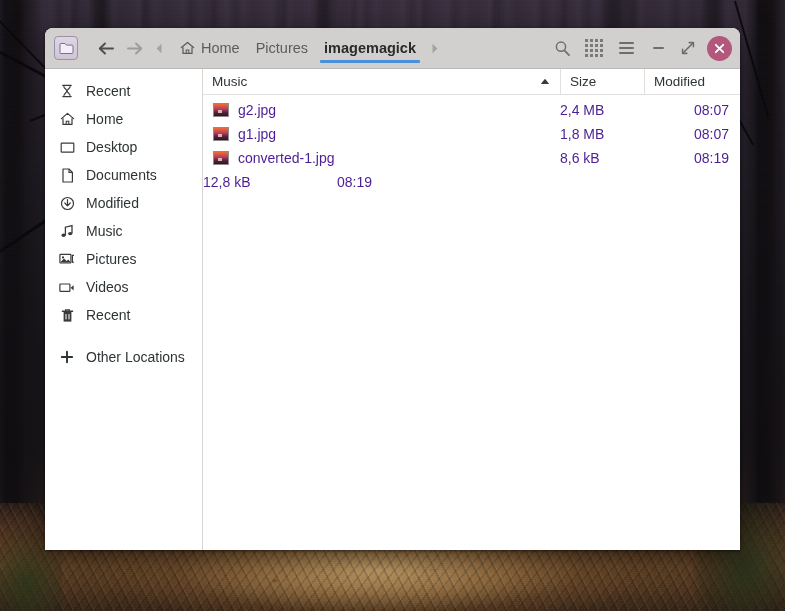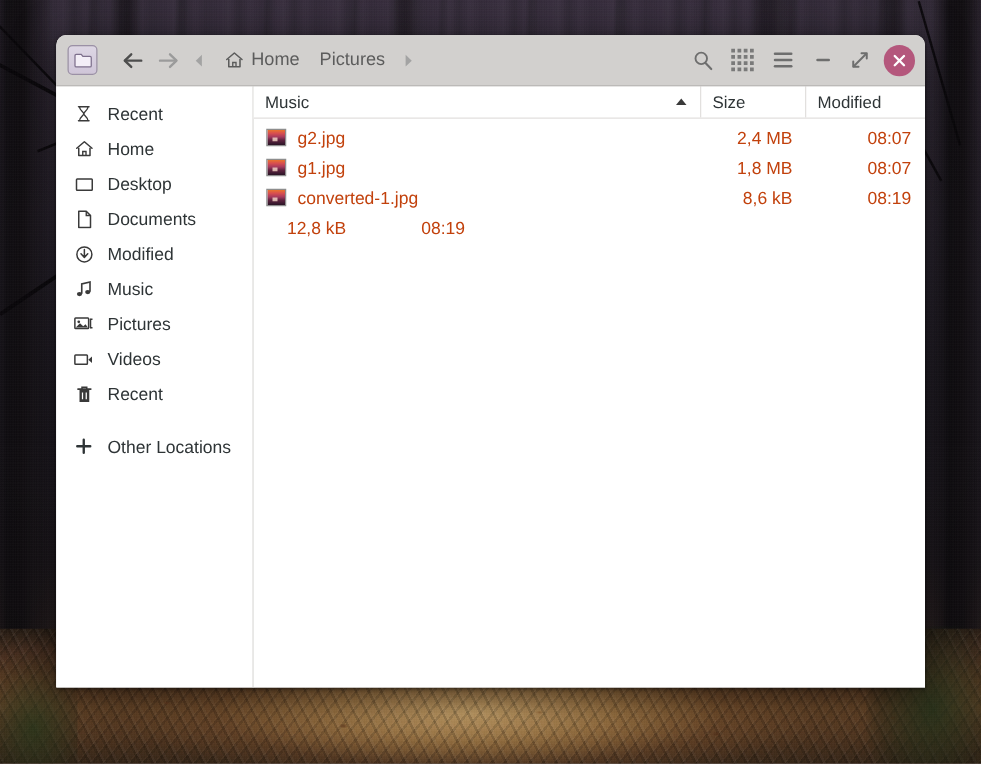--- a/index.html
+++ b/index.html
@@ -314,31 +314,30 @@
     padding-left: 9px;
     border-left: 1px solid #e2e0de;
   }
 
   .file-rows { flex: 1; padding-top: 3px; overflow: hidden; }
   .file-row {
     display: flex;
     align-items: center;
     height: 24px;
     font-size: 14px;
-    color: #c2410c;
+    color: #4c1d95;
   }
   .fr-name {
     flex: 1;
     display: flex; align-items: center; gap: 9px;
     padding-left: 10px;
     min-width: 0;
   }
   .fr-size {
     width: 84px; flex: 0 0 84px;
-    text-align: right;
     padding-right: 10px;
   }
   .fr-mod {
     width: 96px; flex: 0 0 96px;
     text-align: right;
     padding-right: 11px;
   }
   .thumb {
     width: 16px; height: 14px;
     flex: 0 0 16px;
@@ -430,20 +429,23 @@
                 <path d="M6.2 12.4 V9 H8.8 V12.4" fill="none" stroke="#5c5c5c" stroke-width="1.1"></path>
               </svg>
             </span>
             <span>Home</span>
           </div>
 
           <div class="crumb">
             <span>Pictures</span>
           </div>
 
+          <div class="crumb current">
+            <span>imagemagick</span>
+          </div>
 
         </div>
 
         <div class="crumb-arrow">
           <svg width="8" height="11" viewBox="0 0 8 11">
             <path d="M1.5 0.8 L6.4 5.5 L1.5 10.2 Z" fill="#a3a3a3"></path>
           </svg>
         </div>
 
       </div>

